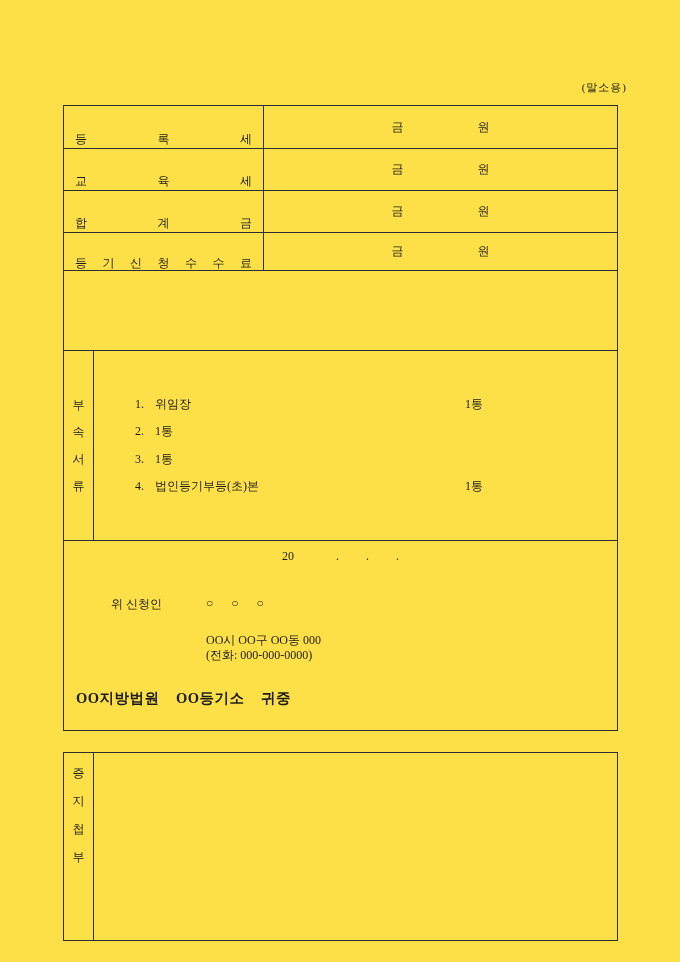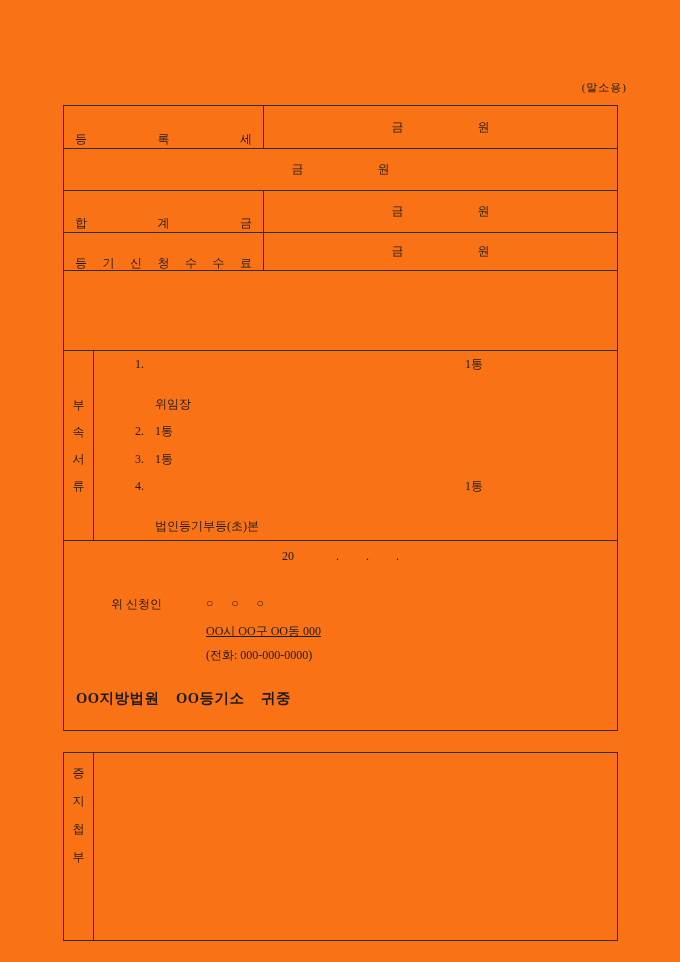--- a/index.html
+++ b/index.html
@@ -1,18 +1,18 @@
 <!DOCTYPE html>
 <html><head>
 <meta charset="utf-8">
 <style>
   * { margin:0; padding:0; box-sizing:border-box; }
   html,body { background:#ffffff; }
   .page {
-    position:relative; width:680px; height:962px; background:#f97316;
+    position:relative; width:680px; height:962px; background:#fde047;
     font-family:"Liberation Serif","DejaVu Serif",serif;
     font-size:12px; color:#1c1c1c;
   }
   .corner-note { position:absolute; top:80px; right:53px; font-size:11px; letter-spacing:1px; }
 
   .main-table {
     position:absolute; left:63px; top:105px; width:555px; height:626px;
     border:1px solid #2e2e2e;
   }
   .fee-row { display:flex; border-bottom:1px solid #2e2e2e; height:42px; }
@@ -26,27 +26,27 @@
 
   .att-section { height:190px; border-bottom:1px solid #2e2e2e; display:flex; }
   .v-label-col {
     width:30px; border-right:1px solid #2e2e2e;
     display:flex; flex-direction:column; align-items:center; justify-content:center;
     line-height:27px;
   }
   .att-content { flex:1; display:flex; flex-direction:column; justify-content:center; padding-left:41px; }
   .att-item { display:flex; line-height:27.5px; }
   .att-no { width:20px; }
-  .att-title { width:310px;margin-top:40px; }
+  .att-title { width:310px; }
 
   .sig-section { position:relative; height:189px; }
   .date-line { position:absolute; top:8px; left:0; width:100%; text-align:center; white-space:pre;font-family:Liberation Serif, serif; }
   .applicant-label { position:absolute; top:55px; left:47px; white-space:pre;text-align:center; }
   .applicant-seals { position:absolute; top:55px; left:142px; white-space:pre; }
-  .applicant-address { position:absolute; top:82px; left:142px;text-decoration:underline; }
+  .applicant-address { position:absolute; top:91px; left:142px; }
   .applicant-phone { position:absolute; top:106px; left:142px; }
   .court-line { position:absolute; top:148px; left:12px; font-weight:bold; font-size:14.5px; white-space:pre; letter-spacing:0.5px; }
 
   .stamp-box {
     position:absolute; left:63px; top:752px; width:555px; height:189px;
     border:1px solid #2e2e2e; display:flex;
   }
   .stamp-box .v-label-col { justify-content:flex-start; padding-top:6px; line-height:28px; }
   .stamp-area { flex:1; }
 </style>
@@ -63,20 +63,23 @@
       <div class="fee-label">
           <span>등 록 세</span>
         </div>
       <div class="fee-value">
         <span>금</span>
         <span>원</span>
       </div>
     </div>
 
     <div class="fee-row">
+      <div class="fee-label">
+          <span>교 육 세</span>
+        </div>
       <div class="fee-value">
         <span>금</span>
         <span>원</span>
       </div>
     </div>
 
     <div class="fee-row">
       <div class="fee-label">
           <span>합 계 금</span>
         </div>

